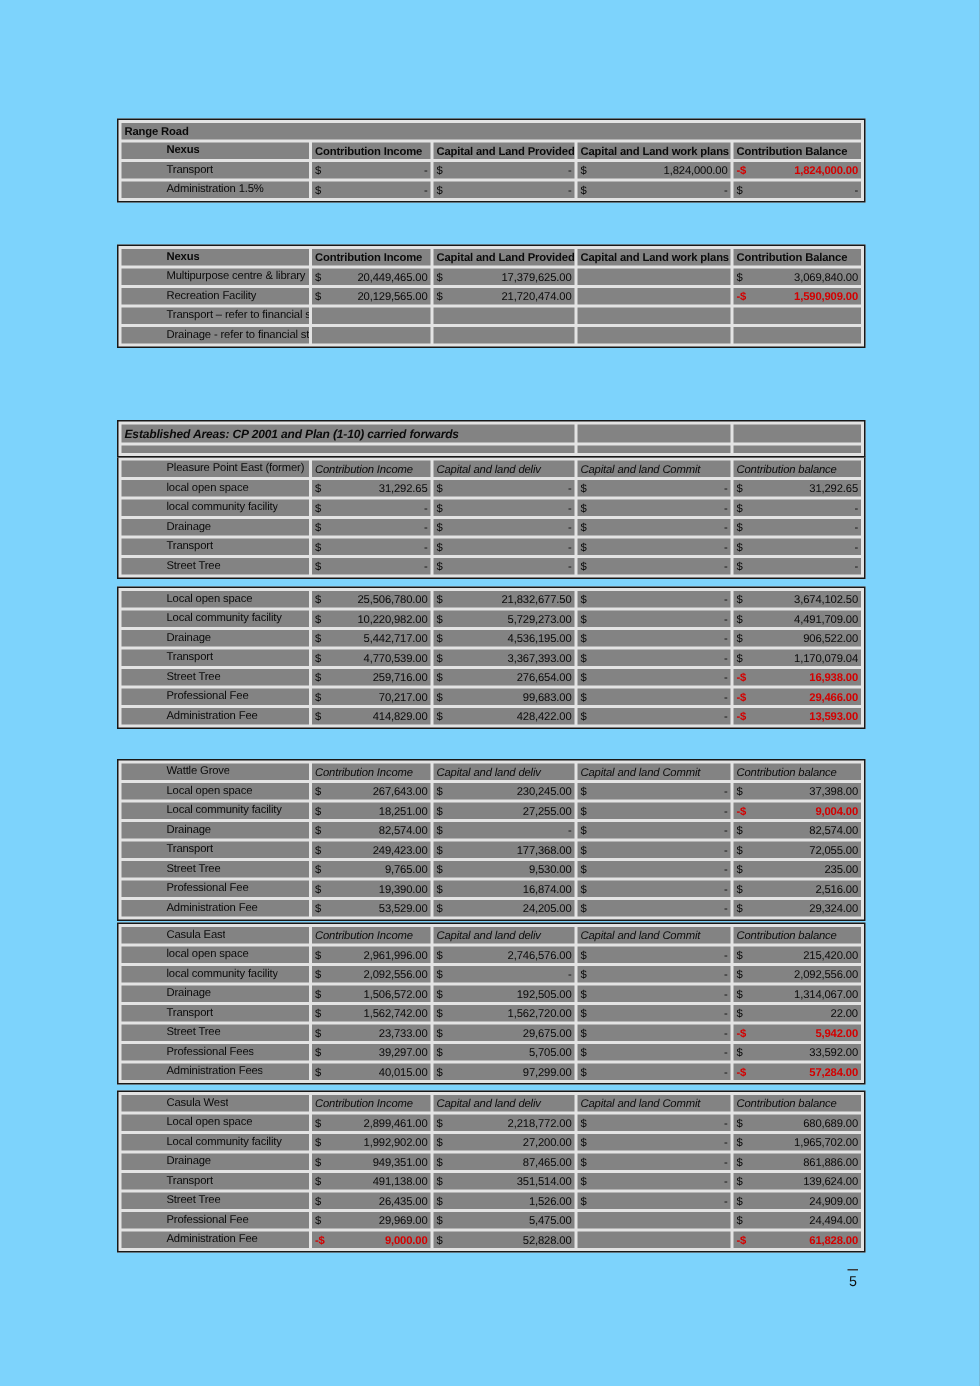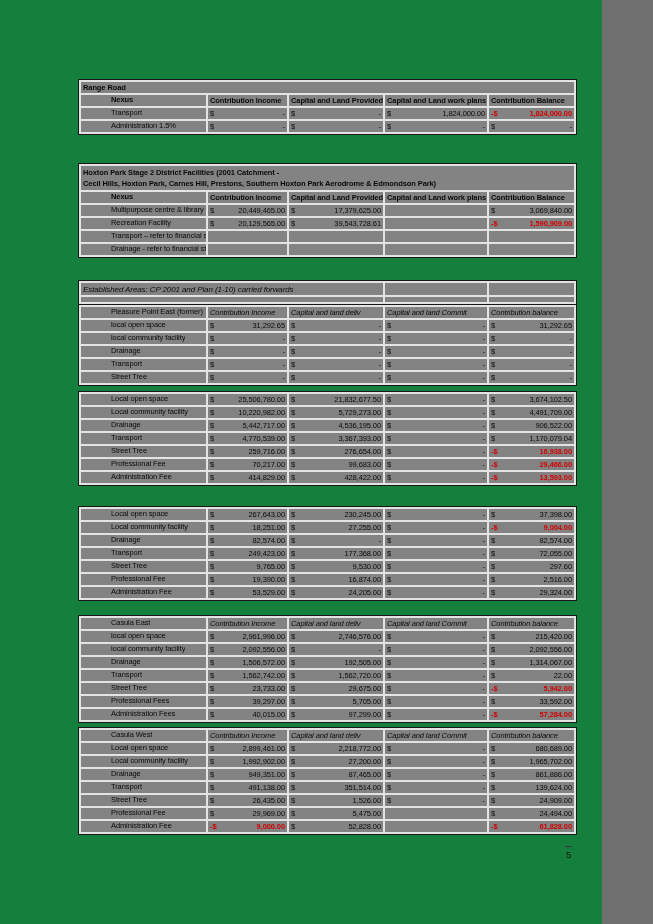--- a/index.html
+++ b/index.html
@@ -1,30 +1,30 @@
 <!DOCTYPE html>
 <html><head>
 <meta charset="utf-8">
 <style>
   html,body{margin:0;padding:0;}
   body{background:#6f6f6f;font-family:"Liberation Sans", sans-serif;}
-  .canvas{position:relative;width:602px;height:924px;background:#15803d;overflow:hidden;}
+  .canvas{position:relative;width:653px;height:924px;background:#7dd3fc;overflow:hidden;}
   .block{position:absolute;left:78px;width:497px;}
   table.grid{width:497px;border-collapse:separate;border-spacing:2px;background:#e3e3e3;border:1px solid #181818;table-layout:fixed;}
   table.grid td{background:#838383;overflow:hidden;white-space:nowrap;padding:0 2px;font-size:7.5px;color:#0a0a0a;height:10px;vertical-align:middle;letter-spacing:-0.1px;}
   td.title-cell{background:#f0f0f0;font-weight:bold;font-size:8.5px;line-height:11px;height:13px;}
   td.mhead{font-weight:bold;font-size:8px;line-height:9px;vertical-align:bottom;white-space:normal;height:26px;}
   td.sarea{font-weight:normal;font-size:8px;margin-left:16px;}
   td.shead{font-style:italic;font-size:7.5px;color:#161616;}
   td.lbl span{display:inline-block;max-width:100%;overflow:hidden;padding-left:28px;}
   .amt{display:flex;justify-content:space-between;align-items:center;}
   .amt .cur{text-align:left;}
   .amt .val{text-align:right;}
   .neg{color:#d40000;font-weight:bold;}
-  table.est td.est-cell{font-style:italic;font-weight:normal;font-size:8px;height:12px;}
+  table.est td.est-cell{font-style:italic;font-weight:bold;font-size:8px;height:12px;}
   table.est tr.spacer td{height:5px;}
   .pageno{position:absolute;left:566px;top:849px;font-size:9.5px;color:#111;}
   .footer-mark{position:absolute;left:565px;top:846px;width:7px;height:1px;background:#3a3a3a;}
 </style>
 </head>
 <body>
 
 <div class="canvas">
 
   <div id="tables-root">
@@ -109,26 +109,20 @@
         <table class="grid">
           <colgroup>
             <col style="width: 125px;">
             <col style="width: 79px;">
             <col style="width: 94px;">
             <col style="width: 102px;">
             <col style="width: 85px;">
           </colgroup>
           <tbody>
             <tr>
-              <td class="title-cell" colspan="5" style="height: 24px; white-space: normal;">
-                <div><span>Hoxton Park Stage 2 District Facilities (2001  Catchment -</span></div>
-                <div><span>Cecil Hills, Hoxton Park, Carnes Hill, Prestons, Southern Hoxton Park Aerodrome &amp; Edmondson Park)</span></div>
-              </td>
-            </tr>
-            <tr>
               <td class="mhead lbl"><span>Nexus</span></td>
               <td class="mhead"><span>Contribution Income</span></td>
               <td class="mhead"><span>Capital and Land Provided to Date</span></td>
               <td class="mhead"><span>Capital and Land work plans (committed)</span></td>
               <td class="mhead"><span>Contribution Balance</span></td>
             </tr>
             <tr>
               <td class="lbl"><span>Multipurpose centre &amp; library</span></td>
               <td>
                 <div class="amt">
@@ -154,21 +148,21 @@
               <td class="lbl"><span>Recreation Facility</span></td>
               <td>
                 <div class="amt">
                   <span class="cur">$</span>
                   <span class="val">20,129,565.00</span>
                 </div>
               </td>
               <td>
                 <div class="amt">
                   <span class="cur">$</span>
-                  <span class="val">39,543,728.61</span>
+                  <span class="val">21,720,474.00</span>
                 </div>
               </td>
               <td></td>
               <td>
                 <div class="amt neg">
                   <span class="cur">-$</span>
                   <span class="val">1,590,909.00</span>
                 </div>
               </td>
             </tr>
@@ -550,20 +544,27 @@
         <table class="grid">
           <colgroup>
             <col style="width: 125px;">
             <col style="width: 79px;">
             <col style="width: 94px;">
             <col style="width: 102px;">
             <col style="width: 85px;">
           </colgroup>
           <tbody>
             <tr>
+              <td class="sarea lbl"><span>Wattle Grove</span></td>
+              <td class="shead"><span>Contribution Income</span></td>
+              <td class="shead"><span>Capital and land deliv</span></td>
+              <td class="shead"><span>Capital and land Commit</span></td>
+              <td class="shead"><span>Contribution balance</span></td>
+            </tr>
+            <tr>
               <td class="lbl"><span>Local open space</span></td>
               <td>
                 <div class="amt">
                   <span class="cur">$</span>
                   <span class="val">267,643.00</span>
                 </div>
               </td>
               <td>
                 <div class="amt">
                   <span class="cur">$</span>
@@ -680,21 +681,21 @@
               </td>
               <td>
                 <div class="amt">
                   <span class="cur">$</span>
                   <span class="val">-</span>
                 </div>
               </td>
               <td>
                 <div class="amt">
                   <span class="cur">$</span>
-                  <span class="val">297.60</span>
+                  <span class="val">235.00</span>
                 </div>
               </td>
             </tr>
             <tr>
               <td class="lbl"><span>Professional Fee</span></td>
               <td>
                 <div class="amt">
                   <span class="cur">$</span>
                   <span class="val">19,390.00</span>
                 </div>

